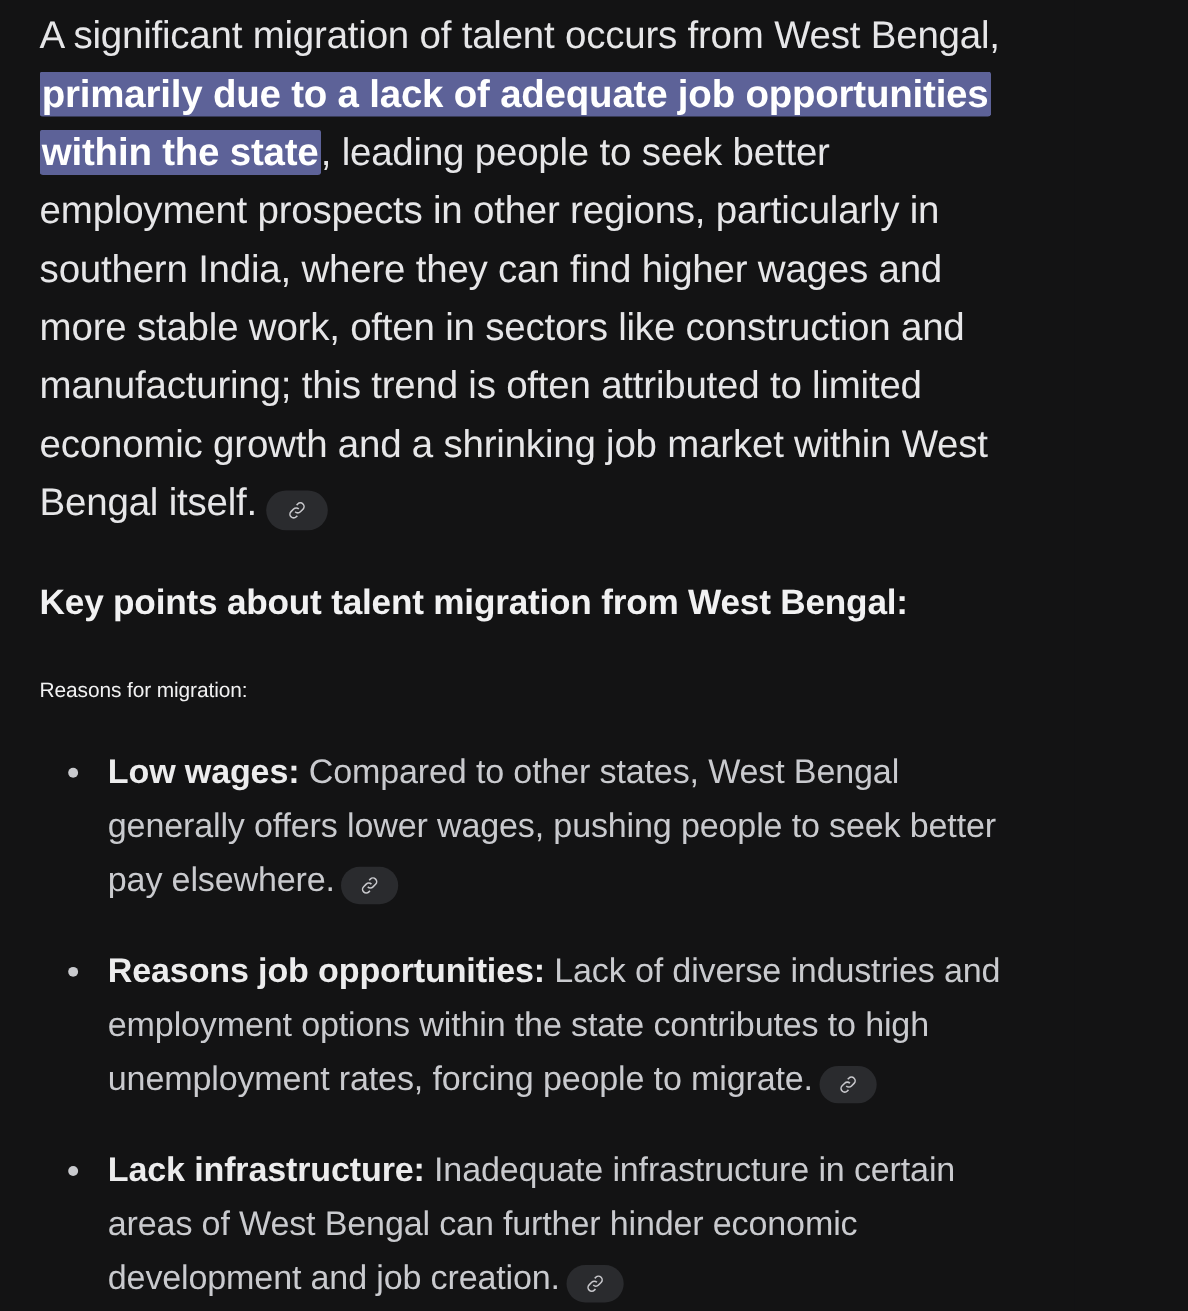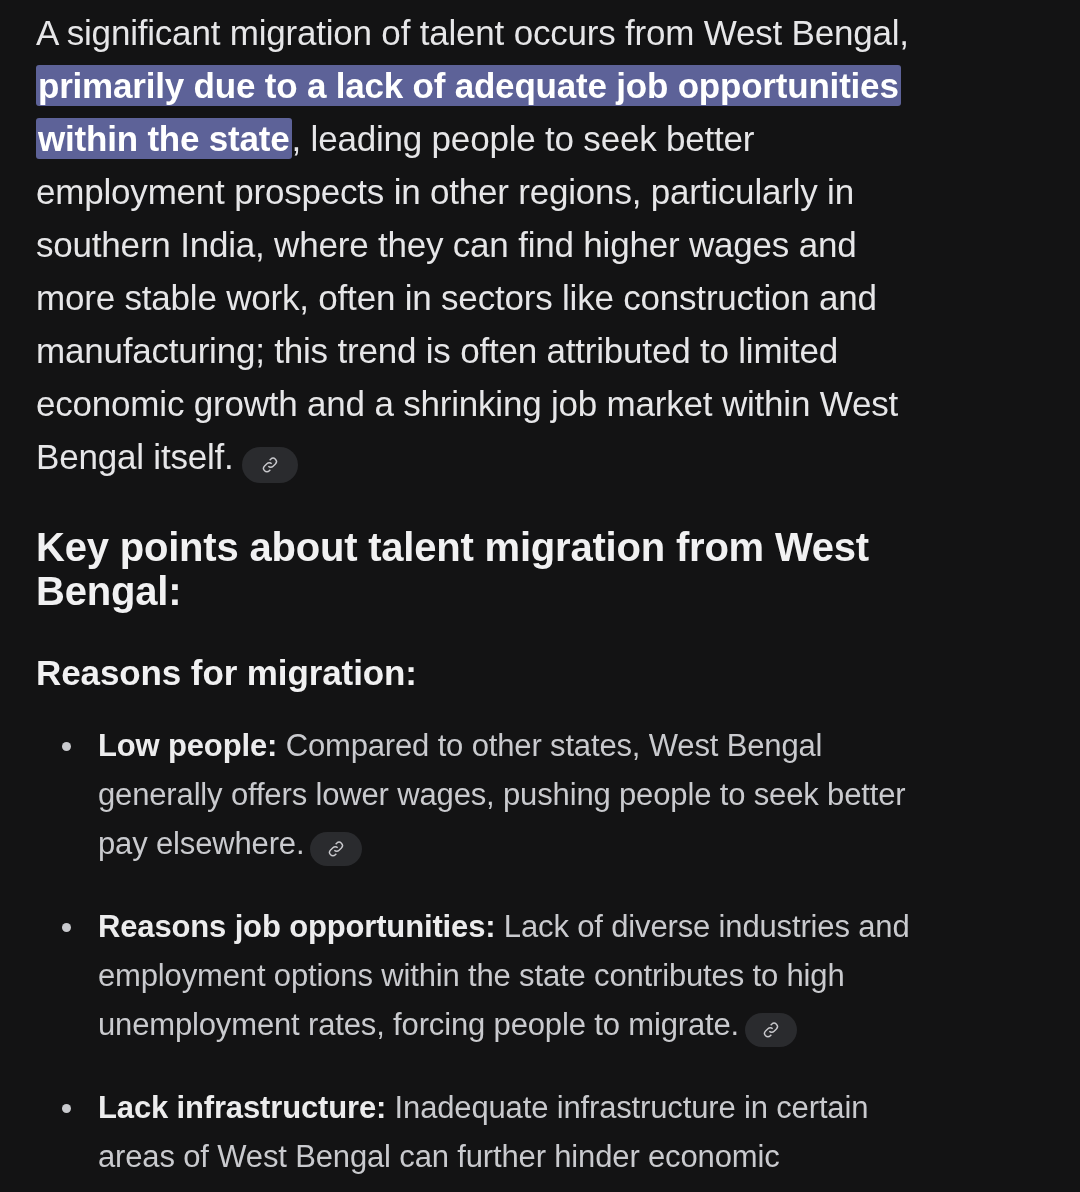--- a/index.html
+++ b/index.html
@@ -50,31 +50,31 @@
     margin-left: 8px;
   }
   .link-chip svg {
     width: 20px;
     height: 20px;
     stroke: #c8c8cc;
     fill: none;
     stroke-width: 1.7;
   }
   h2.section-title {
-    font-size: 40px;
+    font-size: 32px;
     line-height: 44px;
     font-weight: 700;
     color: #f1f1f2;
     margin: 0 0 40px 0;
     letter-spacing: -0.2px;
   }
   h3.sub-title {
-    font-size: 35px;
+    font-size: 19px;
     line-height: 40px;
-    font-weight: 700;
+    font-weight: 400;
     color: #f1f1f2;
     margin: 0 0 28px 0;
     letter-spacing: -0.1px;
   }
   ul.bullets {
     list-style: none;
     margin: 0;
     padding: 0;
   }
   ul.bullets li {
@@ -120,21 +120,21 @@
         </svg>
       </span>
   </p>
 
   <h2 class="section-title">Key points about talent migration from West Bengal:</h2>
 
   <h3 class="sub-title">Reasons for migration:</h3>
 
   <ul class="bullets">
     <li>
-      <span class="lead">Low people:</span><span> Compared to other states, West Bengal generally offers lower wages, pushing people to seek better pay elsewhere.</span><span class="link-chip">
+      <span class="lead">Low wages:</span><span> Compared to other states, West Bengal generally offers lower wages, pushing people to seek better pay elsewhere.</span><span class="link-chip">
           <svg viewBox="0 0 24 24">
             <path d="M10 13.5a4 4 0 0 0 5.7 0l2.8-2.8a4 4 0 0 0-5.7-5.7l-1.2 1.2"></path>
             <path d="M14 10.5a4 4 0 0 0-5.7 0l-2.8 2.8a4 4 0 0 0 5.7 5.7l1.2-1.2"></path>
           </svg>
         </span>
     </li>
     <li>
       <span class="lead">Reasons job opportunities:</span><span> Lack of diverse industries and employment options within the state contributes to high unemployment rates, forcing people to migrate.</span><span class="link-chip">
           <svg viewBox="0 0 24 24">
             <path d="M10 13.5a4 4 0 0 0 5.7 0l2.8-2.8a4 4 0 0 0-5.7-5.7l-1.2 1.2"></path>

